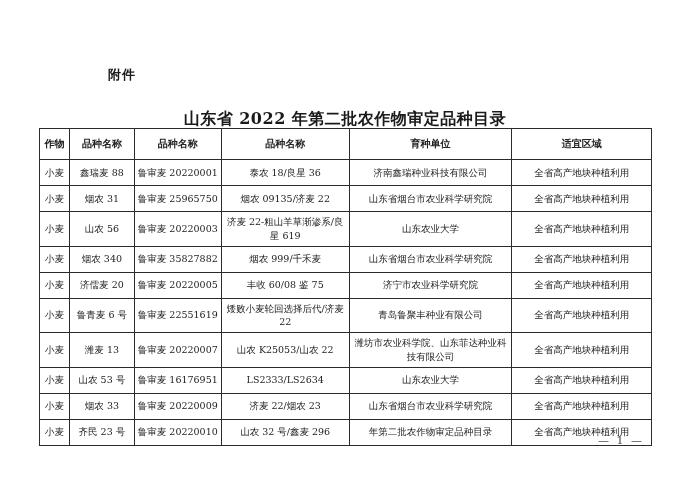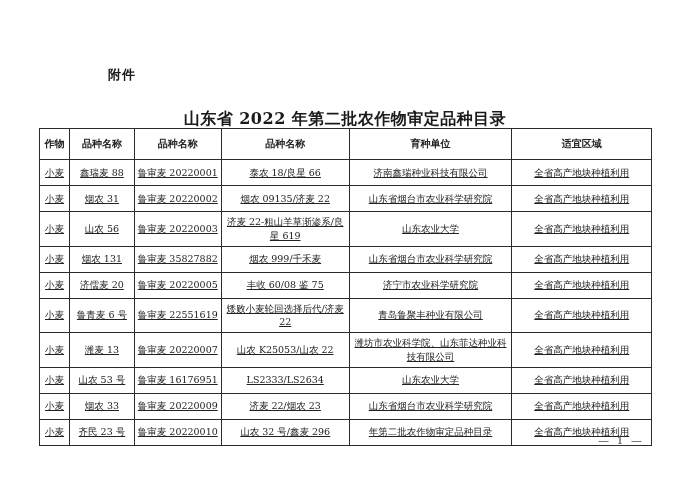--- a/index.html
+++ b/index.html
@@ -53,21 +53,20 @@
     color: #222222;
     word-break: break-all;
   }
   .variety-table th {
     height: 24px;
     font-weight: bold;
     font-size: 10px;
   }
   .variety-table td {
     height: 19px;
-    text-decoration: underline;
   }
   .col-crop   { width: 4.9%; }
   .col-name   { width: 10.6%; }
   .col-code   { width: 14.2%; }
   .col-source { width: 20.9%; }
   .col-unit   { width: 26.6%; }
   .col-region { width: 22.8%; }
   .page-number {
     position: absolute;
     right: 46px;
@@ -101,43 +100,43 @@
         <th>品种名称</th>
         <th>育种单位</th>
         <th>适宜区域</th>
       </tr>
   </thead>
   <tbody>
       <tr>
         <td>小麦</td>
         <td>鑫瑞麦 88</td>
         <td>鲁审麦 20220001</td>
-        <td>泰农 18/良星 66</td>
+        <td>泰农 18/良星 36</td>
         <td>济南鑫瑞种业科技有限公司</td>
         <td>全省高产地块种植利用</td>
       </tr>
       <tr>
         <td>小麦</td>
         <td>烟农 31</td>
-        <td>鲁审麦 20220002</td>
+        <td>鲁审麦 25965750</td>
         <td>烟农 09135/济麦 22</td>
         <td>山东省烟台市农业科学研究院</td>
         <td>全省高产地块种植利用</td>
       </tr>
       <tr>
         <td>小麦</td>
         <td>山农 56</td>
         <td>鲁审麦 20220003</td>
         <td>济麦 22-粗山羊草渐渗系/良星 619</td>
         <td>山东农业大学</td>
         <td>全省高产地块种植利用</td>
       </tr>
       <tr>
         <td>小麦</td>
-        <td>烟农 131</td>
+        <td>烟农 340</td>
         <td>鲁审麦 35827882</td>
         <td>烟农 999/千禾麦</td>
         <td>山东省烟台市农业科学研究院</td>
         <td>全省高产地块种植利用</td>
       </tr>
       <tr>
         <td>小麦</td>
         <td>济儒麦 20</td>
         <td>鲁审麦 20220005</td>
         <td>丰收 60/08 鉴 75</td>

